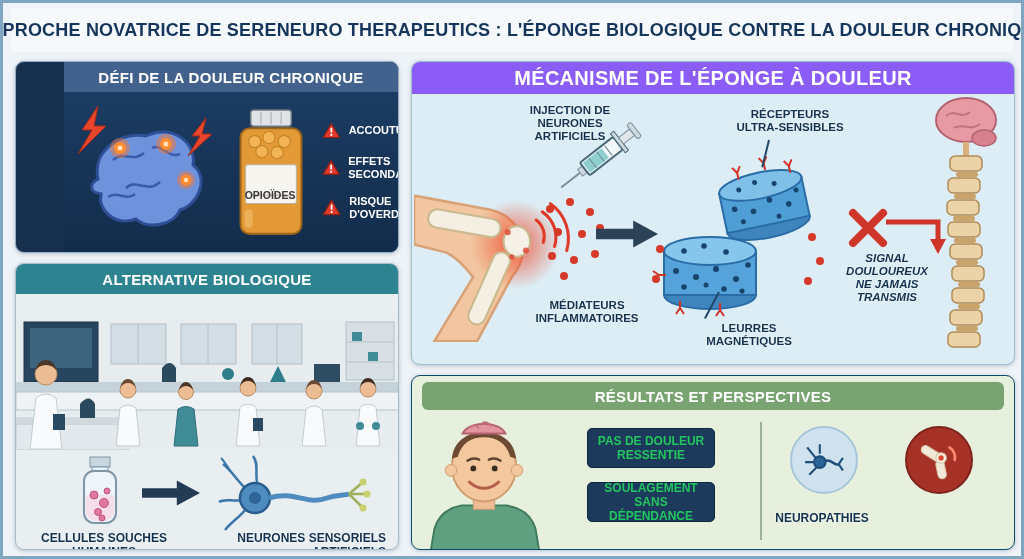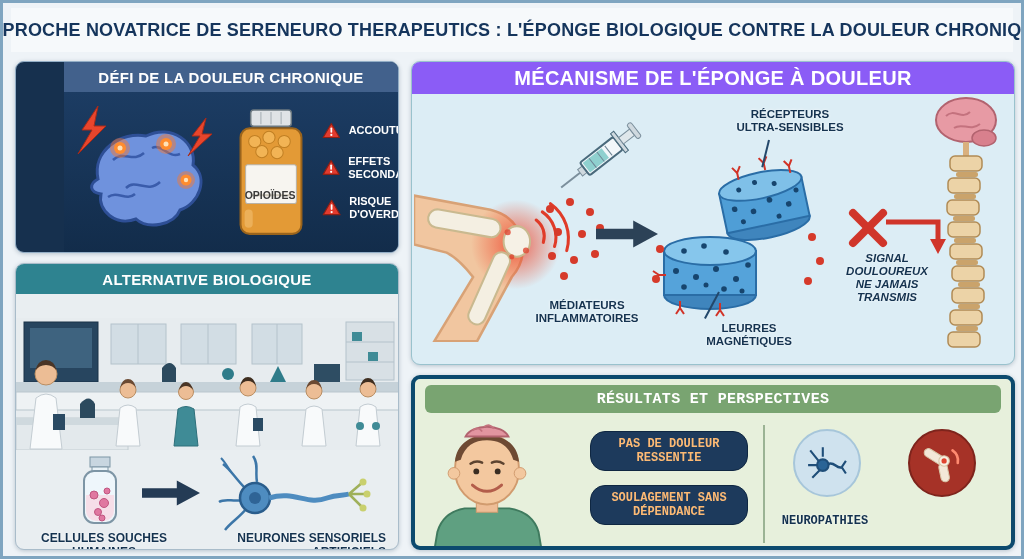--- a/index.html
+++ b/index.html
@@ -29,26 +29,26 @@
   
   .p-alt{left:12px;top:260px;width:384px;height:287px;border:1px solid #a9bcca;background:#e9eef1;}
   .p-alt .hdr{background:#2e8390;}
   .p-alt .panel-body{height:257px;margin-top:24px;}
   
   .p-mech{left:408px;top:58px;width:604px;height:304px;border:1px solid #99c2cd;background:#dcedf5;}
   .p-mech .hdr{background:#8b5cf6;height:32px;font-size:20px;}
   .p-mech .panel-body{height:272px;}
   .leader{position:absolute;width:2px;background:#23486b;transform-origin:top center;}
   
-  .p-res{left:408px;top:372px;width:604px;height:175px;border:4px solid #0c4a6e;background:#e7f0dc;font-family:Liberation Mono, monospace;}
+  .p-res{left:408px;top:372px;width:604px;height:175px;border:1px solid #0c4a6e;background:#e7f0dc;}
   .p4-headwrap{height:36px;padding:6px 10px 0;box-sizing:border-box;}
   .p-res .hdr{height:28px;font-size:15px;background:#79a471;border-radius:6px;}
   .p-res .panel-body{height:139px;}
-  .badge{position:absolute;left:175px;width:158px;height:40px;background:#1d3a5c;border:1px solid #0f2742;
-    border-radius:15px;color:#fdba74;font-weight:bold;font-size:12px;display:flex;align-items:center;
+  .badge{position:absolute;left:175px;width:128px;height:40px;background:#1d3a5c;border:1px solid #0f2742;
+    border-radius:5px;color:#22c55e;font-weight:bold;font-size:12px;display:flex;align-items:center;
     justify-content:center;text-align:center;line-height:1.18;padding:2px 8px;box-sizing:border-box;}
   .divider{position:absolute;left:348px;top:10px;width:2px;height:118px;background:#9bb394;}
   .app-circle{position:absolute;width:64px;height:64px;border-radius:50%;display:flex;align-items:center;justify-content:center;}
   .neuro-circle{background:#cfe2ee;border:2px solid #a7c6da;}
   .rheum-circle{background:#a63227;border:2px solid #7e241c;}
   svg{display:block;}
 </style>
 </head>
 <body>
 
@@ -225,20 +225,21 @@
 
       <div class="label" style="left:8px;top:214px;width:160px;font-size:12px;">CELLULES SOUCHES HUMAINES</div>
       <div class="label" style="left:190px;top:214px;width:180px;font-size:12px;text-align:right;">NEURONES SENSORIELS ARTIFICIELS</div>
     </div>
   </section>
 
   <section class="panel p-mech">
     <div class="hdr">MÉCANISME DE L'ÉPONGE À DOULEUR</div>
     <div class="panel-body">
 
+      <div class="label" style="left:92px;top:10px;width:132px;font-size:11.5px;">INJECTION DE NEURONES ARTIFICIELS</div>
 
       <svg style="position:absolute;left:137px;top:22px" width="100" height="100" viewBox="0 0 100 100">
         <g transform="rotate(-38 50 42)">
           <line x1="2" y1="42" x2="26" y2="42" stroke="#7b8f9c" stroke-width="2"></line>
           <rect x="26" y="38" width="6" height="8" fill="#cfd9df" stroke="#7b8f9c"></rect>
           <rect x="32" y="34" width="42" height="16" rx="2" fill="#f2f7fa" stroke="#4a6a7c" stroke-width="2"></rect>
           <rect x="34" y="36" width="24" height="12" fill="#8fd0cf"></rect>
           <line x1="42" y1="36" x2="42" y2="48" stroke="#6d8494"></line>
             <line x1="52" y1="36" x2="52" y2="48" stroke="#6d8494"></line>
             <line x1="62" y1="36" x2="62" y2="48" stroke="#6d8494"></line>

